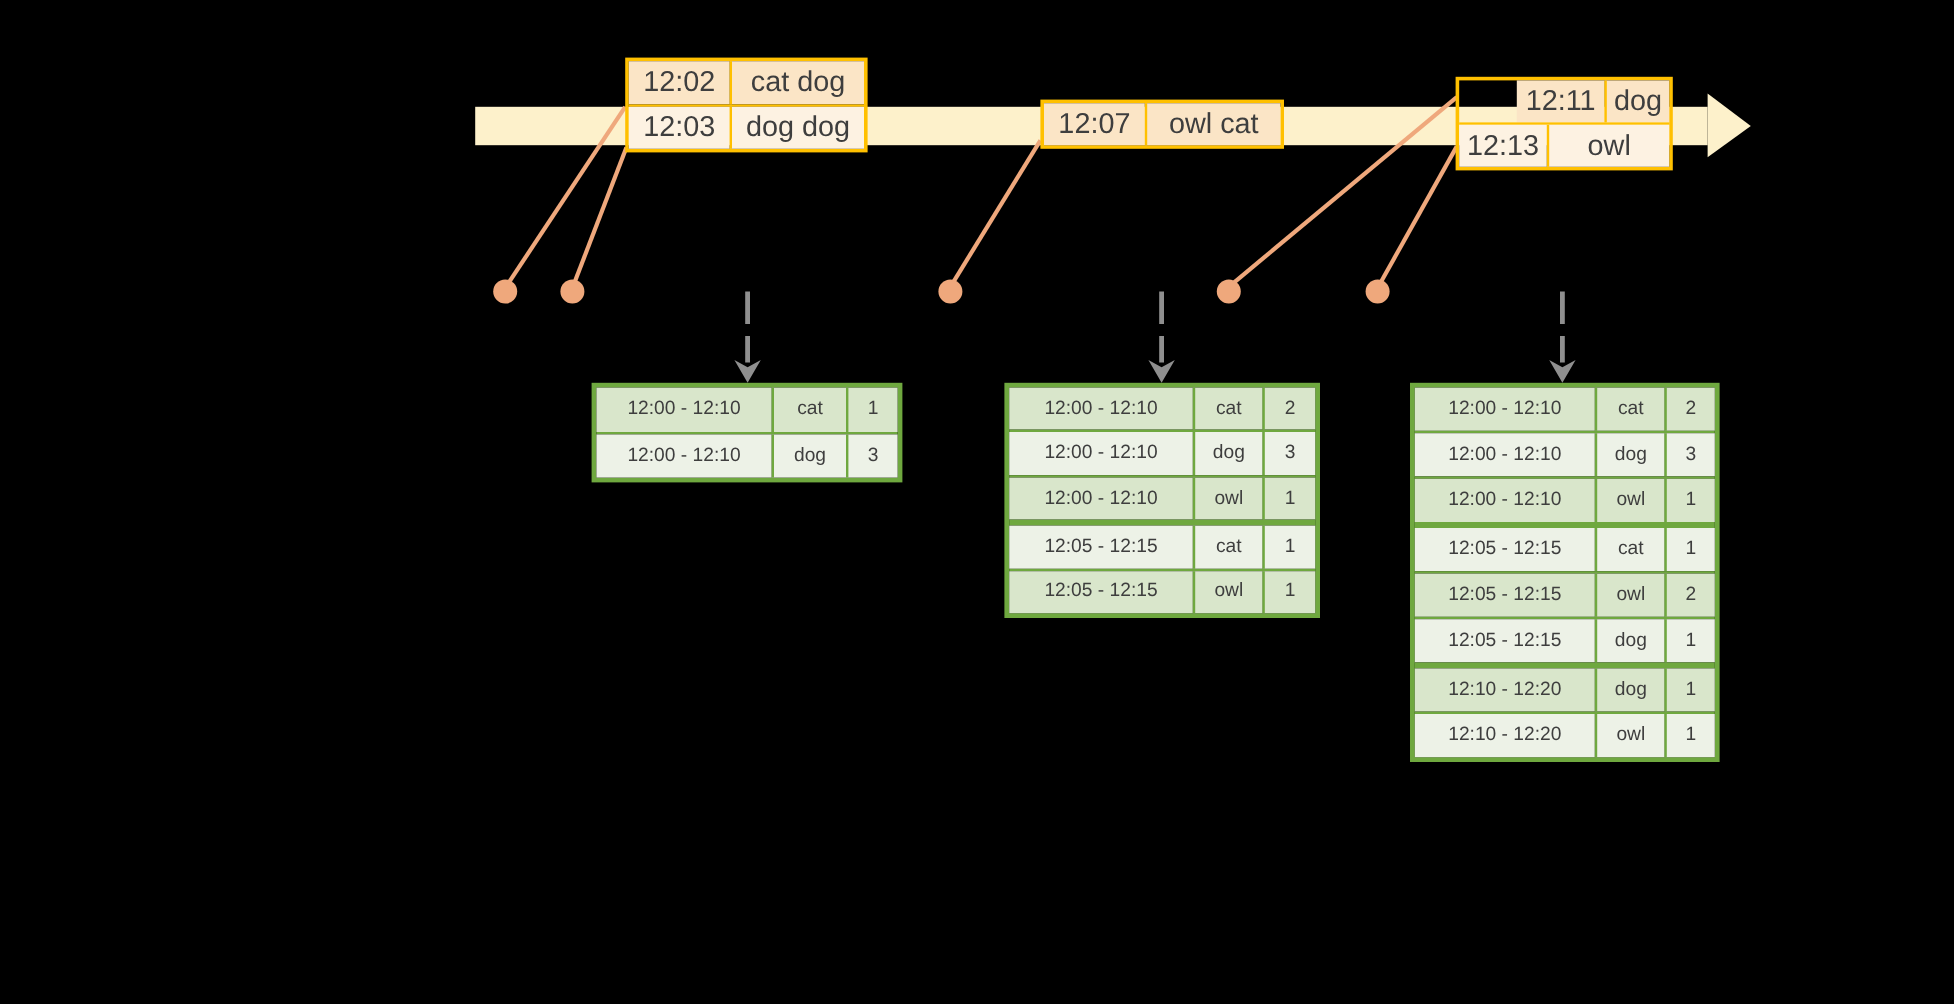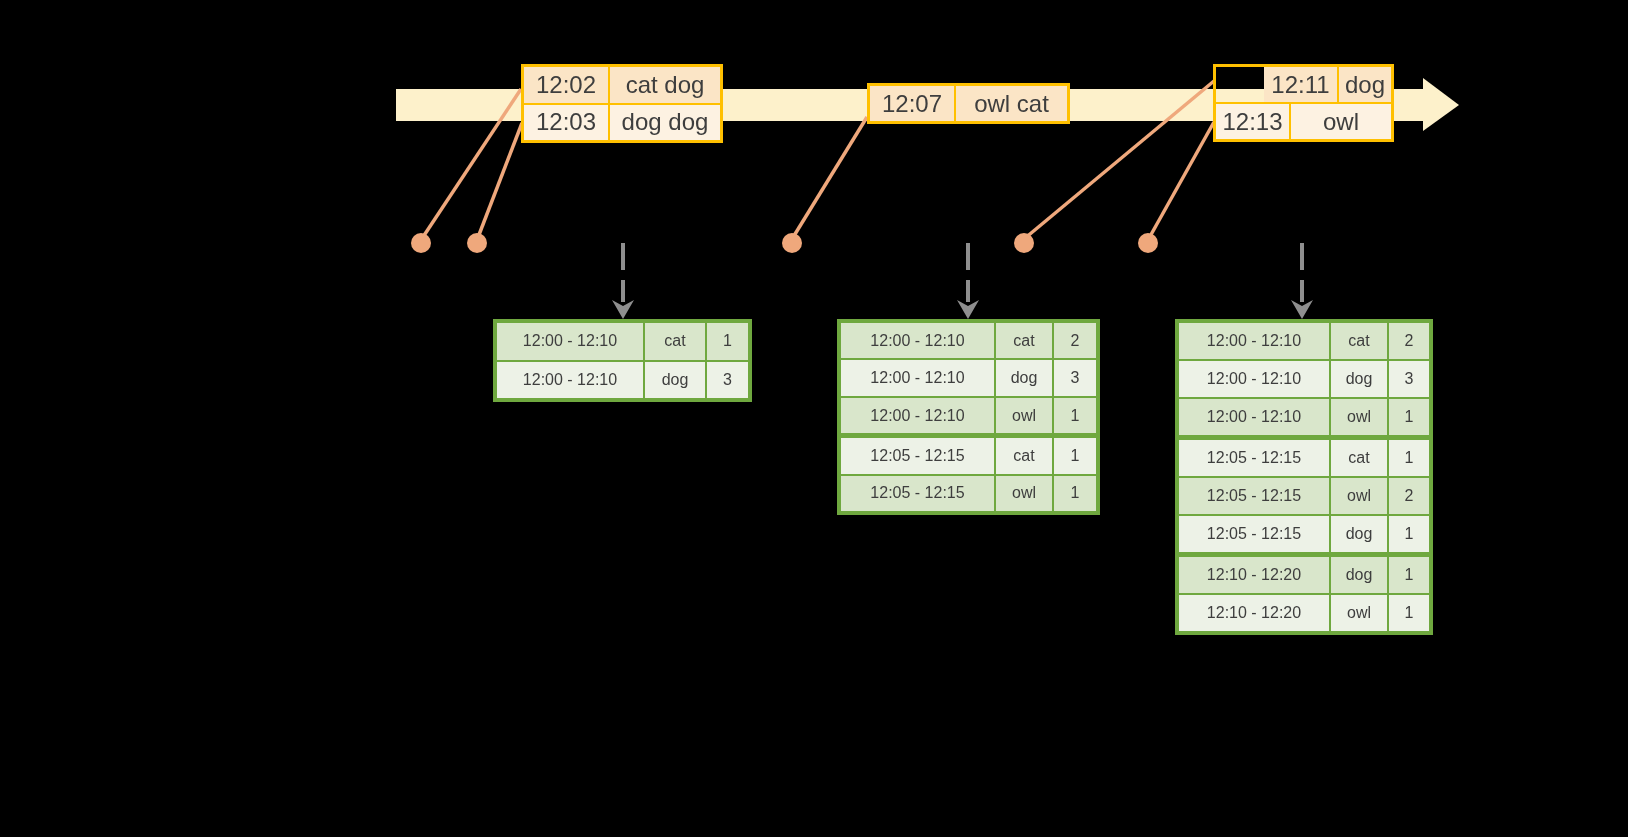--- a/index.html
+++ b/index.html
@@ -56,21 +56,21 @@
     <g stroke="#8f8f8f" stroke-width="4" fill="#8f8f8f">
       <line x1="623" y1="243" x2="623" y2="302" stroke-dasharray="27 10"></line>
       <polygon points="612,300 623,319 634,300 623,306" stroke="none"></polygon>
       <line x1="968" y1="243" x2="968" y2="302" stroke-dasharray="27 10"></line>
       <polygon points="957,300 968,319 979,300 968,306" stroke="none"></polygon>
       <line x1="1302" y1="243" x2="1302" y2="302" stroke-dasharray="27 10"></line>
       <polygon points="1291,300 1302,319 1313,300 1302,306" stroke="none"></polygon>
     </g>
   </svg>
 
-  <div class="tbl etbl" style="left:521px;top:64px;width:202px;height:79px;">
+  <div class="tbl etbl" style="left:521px;top:48px;width:202px;height:79px;">
     <div class="row">
       <div class="cell fd" style="width:84px;">12:02</div>
       <div class="cell fd grow">cat dog</div>
     </div>
     <div class="row">
       <div class="cell fl" style="width:84px;">12:03</div>
       <div class="cell fl grow">dog dog</div>
     </div>
   </div>
 

